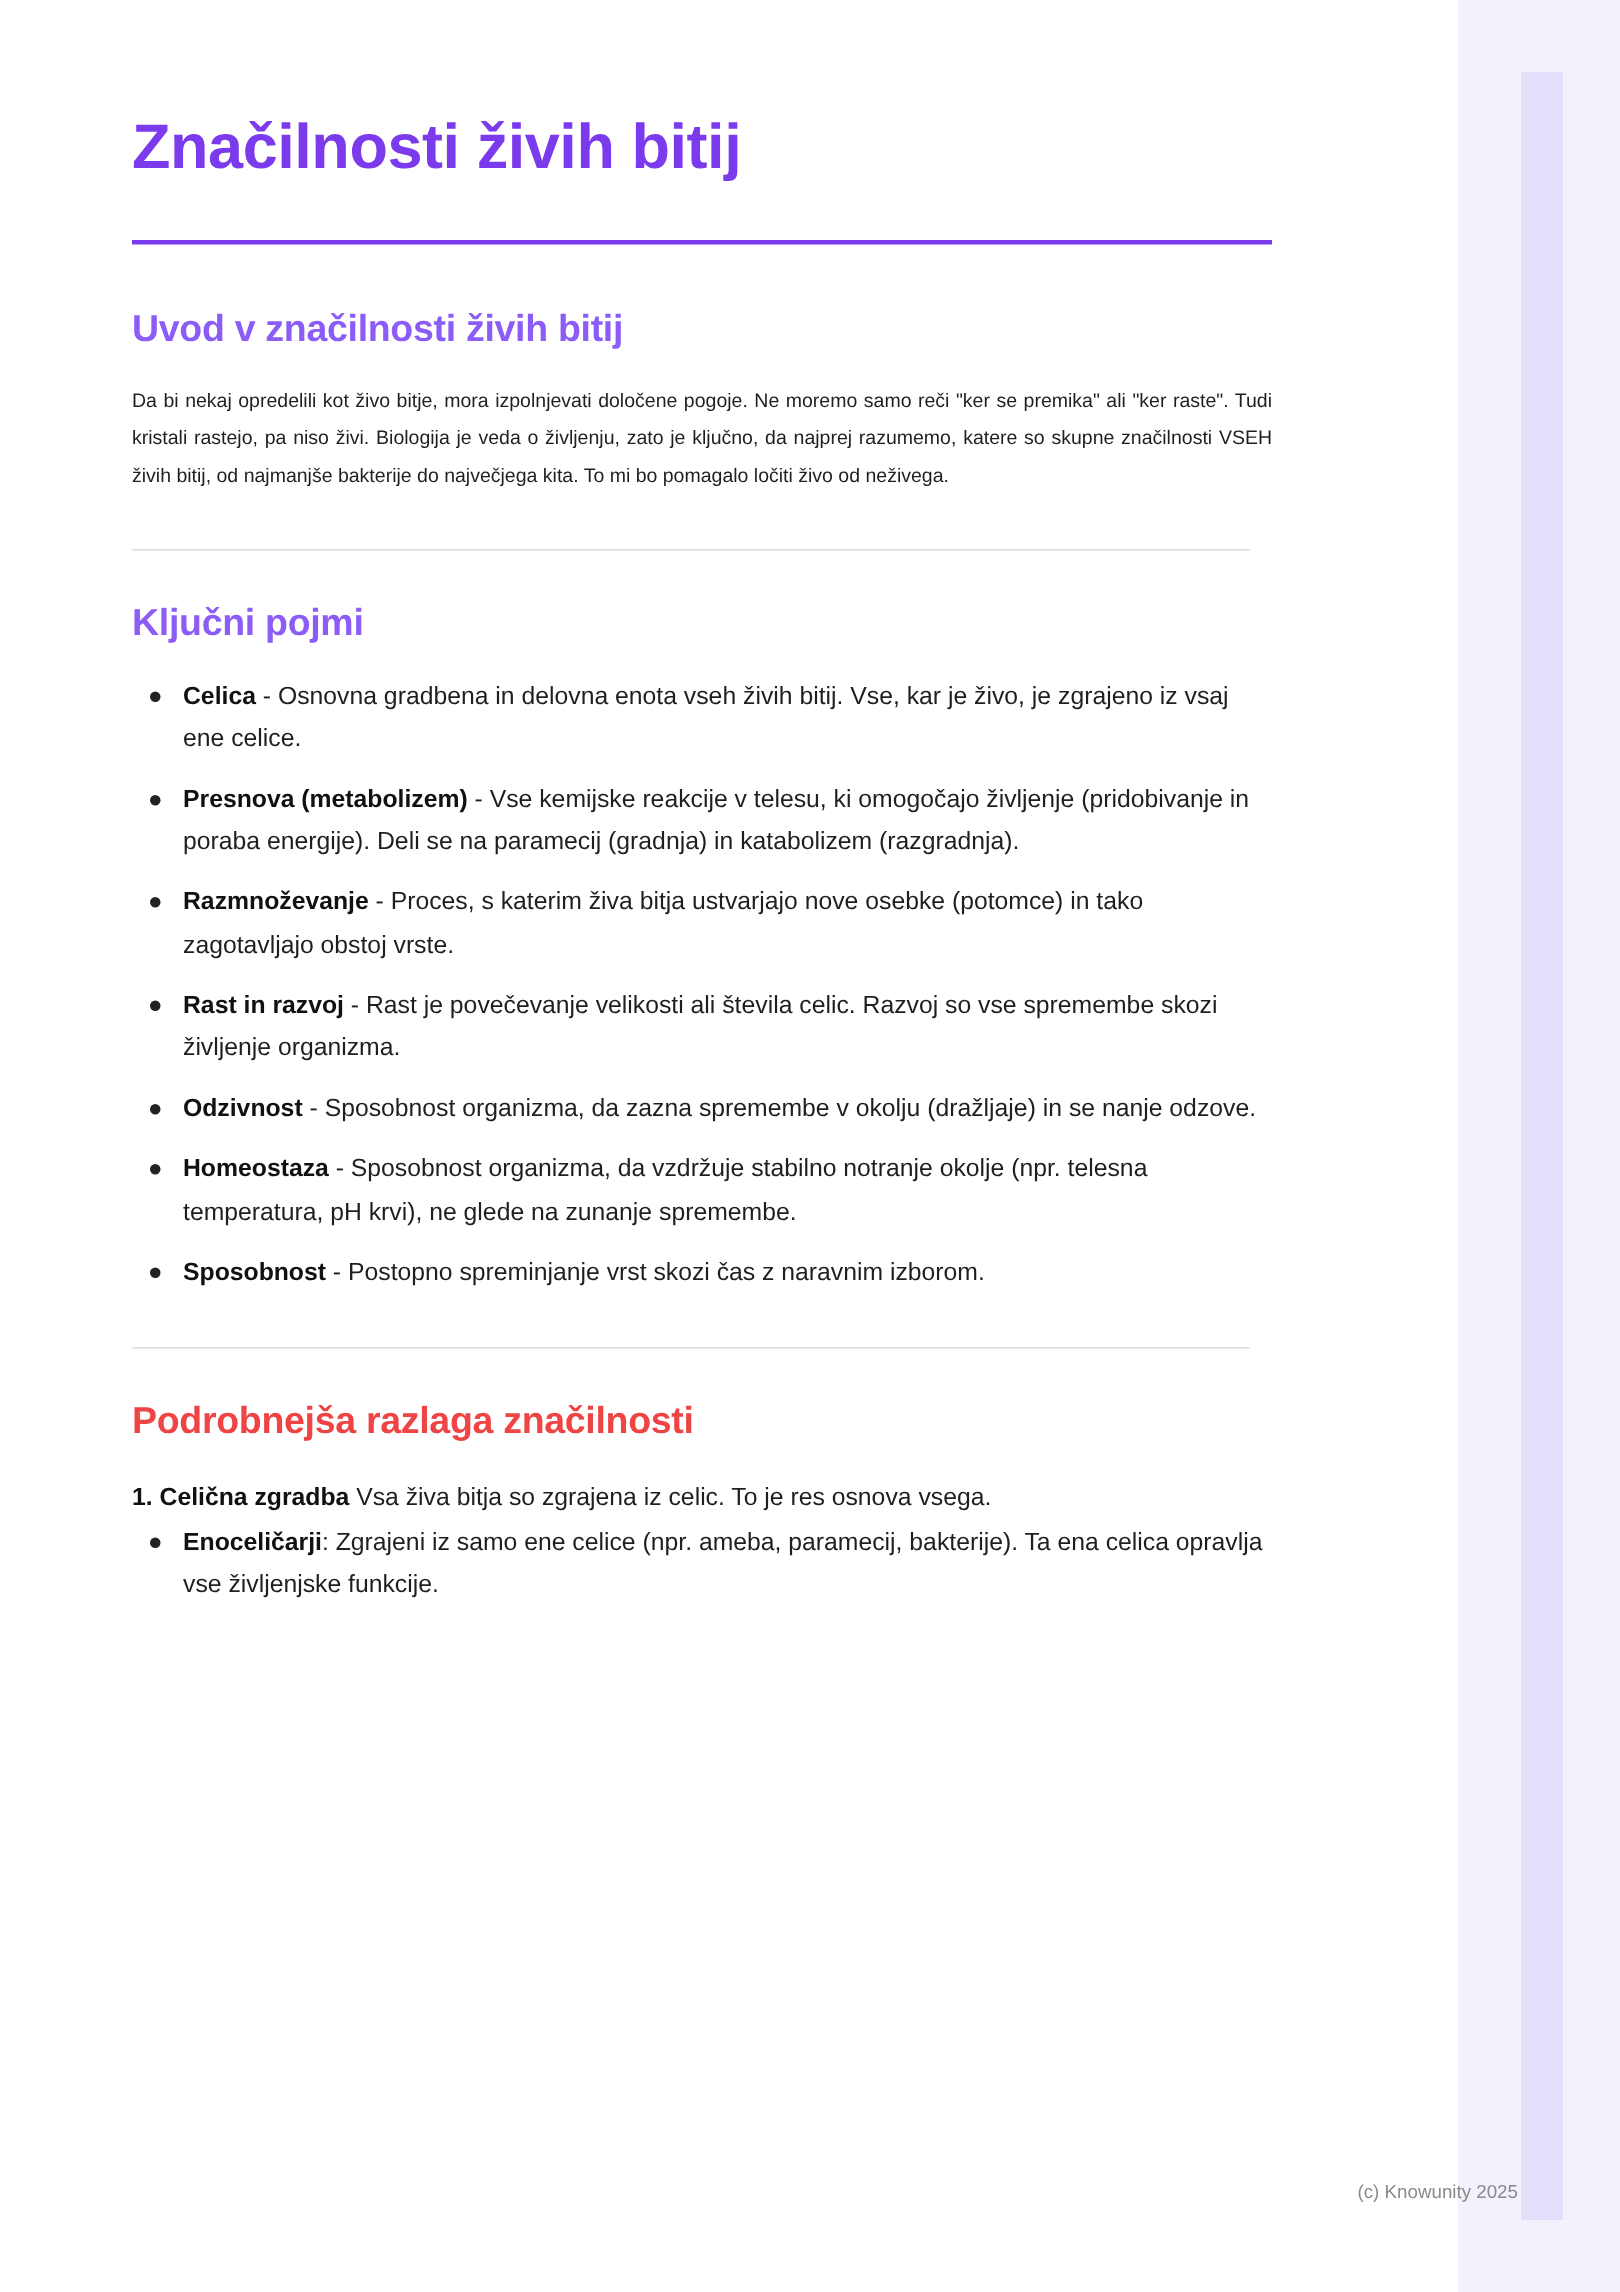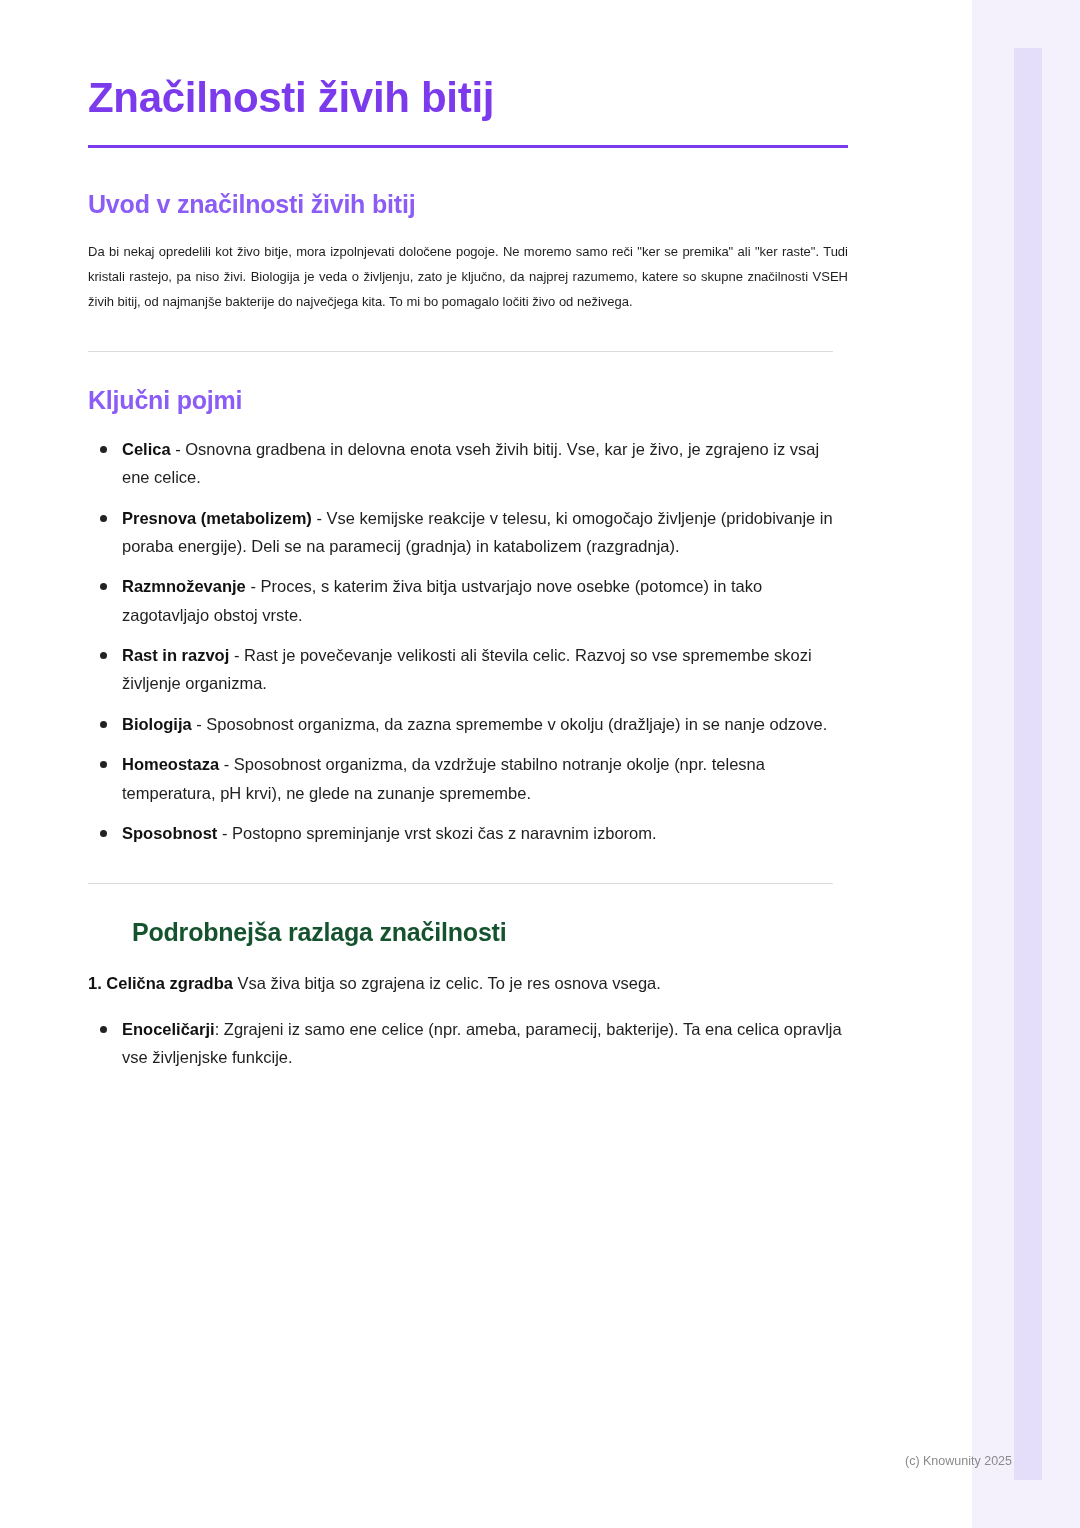--- a/index.html
+++ b/index.html
@@ -41,39 +41,38 @@
     position: absolute;
     left: 88px;
     top: 74px;
     width: 760px;
   }
   h1.doc-title {
     font-size: 42px;
     line-height: 1.16;
     font-weight: 700;
     color: #7c3aed;
-    margin: 0 0 22px 0;
+    margin: 0 0 37px 0;
     letter-spacing: -0.3px;
   }
   .title-rule {
     height: 3px;
     background: #7c3aed;
     width: 760px;
     margin: 0 0 42px 0;
   }
   h2.section-title {
     font-size: 25px;
     font-weight: 700;
     color: #8b5cf6;
     margin: 0 0 20px 0;
     letter-spacing: -0.2px;
   }
   h2.section-title.strong {
-    color: #14532d;
-    margin-left: 44px;
+    color: #ef4444;
   }
   p.body-text {
     font-size: 13px;
     line-height: 1.95;
     margin: 0;
     color: #1f1f1f;
     text-align: justify;
   }
   p.plain {
     font-size: 16.5px;
@@ -110,21 +109,21 @@
     border-radius: 50%;
     background: #222;
   }
   .term {
     font-weight: 700;
     color: #111;
   }
   .numbered {
     font-size: 16.5px;
     line-height: 1.8;
-    margin: 22px 0 16px 0;
+    margin: 22px 0 0 0;
     color: #1f1f1f;
   }
   .numbered .lead {
     font-weight: 700;
     color: #111;
   }
   .footer-credit {
     position: absolute;
     right: 68px;
     bottom: 60px;
@@ -150,21 +149,21 @@
     <p class="body-text">Da bi nekaj opredelili kot živo bitje, mora izpolnjevati določene pogoje. Ne moremo samo reči "ker se premika" ali "ker raste". Tudi kristali rastejo, pa niso živi. Biologija je veda o življenju, zato je ključno, da najprej razumemo, katere so skupne značilnosti VSEH živih bitij, od najmanjše bakterije do največjega kita. To mi bo pomagalo ločiti živo od neživega.</p>
 
     <div class="divider"></div>
 
     <h2 class="section-title">Ključni pojmi</h2>
     <ul class="key-list">
       <li><span class="term">Celica</span><span> - Osnovna gradbena in delovna enota vseh živih bitij. Vse, kar je živo, je zgrajeno iz vsaj ene celice.</span></li>
       <li><span class="term">Presnova (metabolizem)</span><span> - Vse kemijske reakcije v telesu, ki omogočajo življenje (pridobivanje in poraba energije). Deli se na paramecij (gradnja) in katabolizem (razgradnja).</span></li>
       <li><span class="term">Razmnoževanje</span><span> - Proces, s katerim živa bitja ustvarjajo nove osebke (potomce) in tako zagotavljajo obstoj vrste.</span></li>
       <li><span class="term">Rast in razvoj</span><span> - Rast je povečevanje velikosti ali števila celic. Razvoj so vse spremembe skozi življenje organizma.</span></li>
-      <li><span class="term">Biologija</span><span> - Sposobnost organizma, da zazna spremembe v okolju (dražljaje) in se nanje odzove.</span></li>
+      <li><span class="term">Odzivnost</span><span> - Sposobnost organizma, da zazna spremembe v okolju (dražljaje) in se nanje odzove.</span></li>
       <li><span class="term">Homeostaza</span><span> - Sposobnost organizma, da vzdržuje stabilno notranje okolje (npr. telesna temperatura, pH krvi), ne glede na zunanje spremembe.</span></li>
       <li><span class="term">Sposobnost</span><span> - Postopno spreminjanje vrst skozi čas z naravnim izborom.</span></li>
     </ul>
 
     <div class="divider"></div>
 
     <h2 class="section-title strong">Podrobnejša razlaga značilnosti</h2>
 
     <p class="numbered"><span class="lead">1. Celična zgradba</span><span> Vsa živa bitja so zgrajena iz celic. To je res osnova vsega.</span></p>
 

